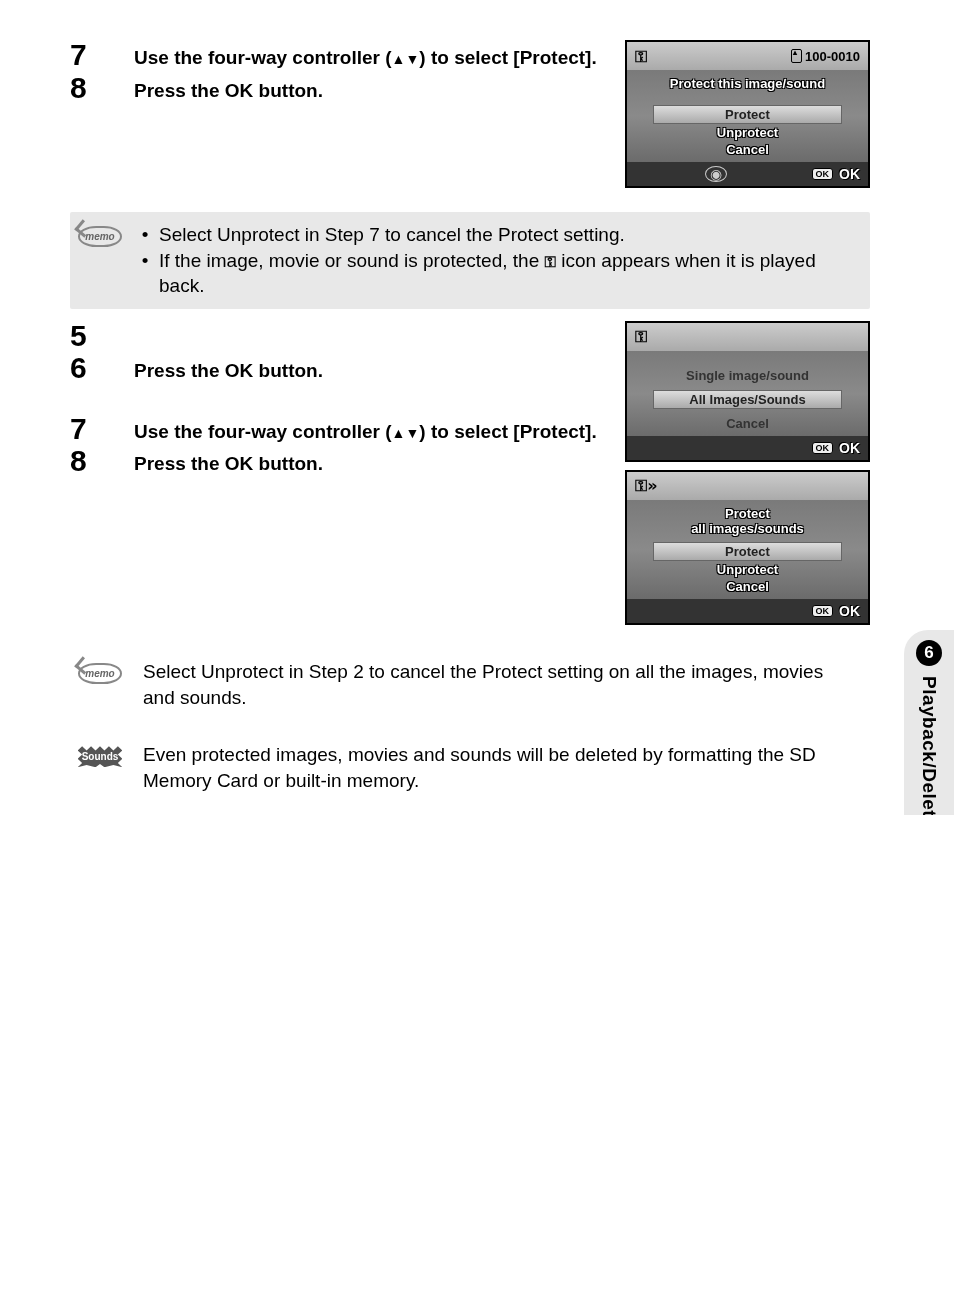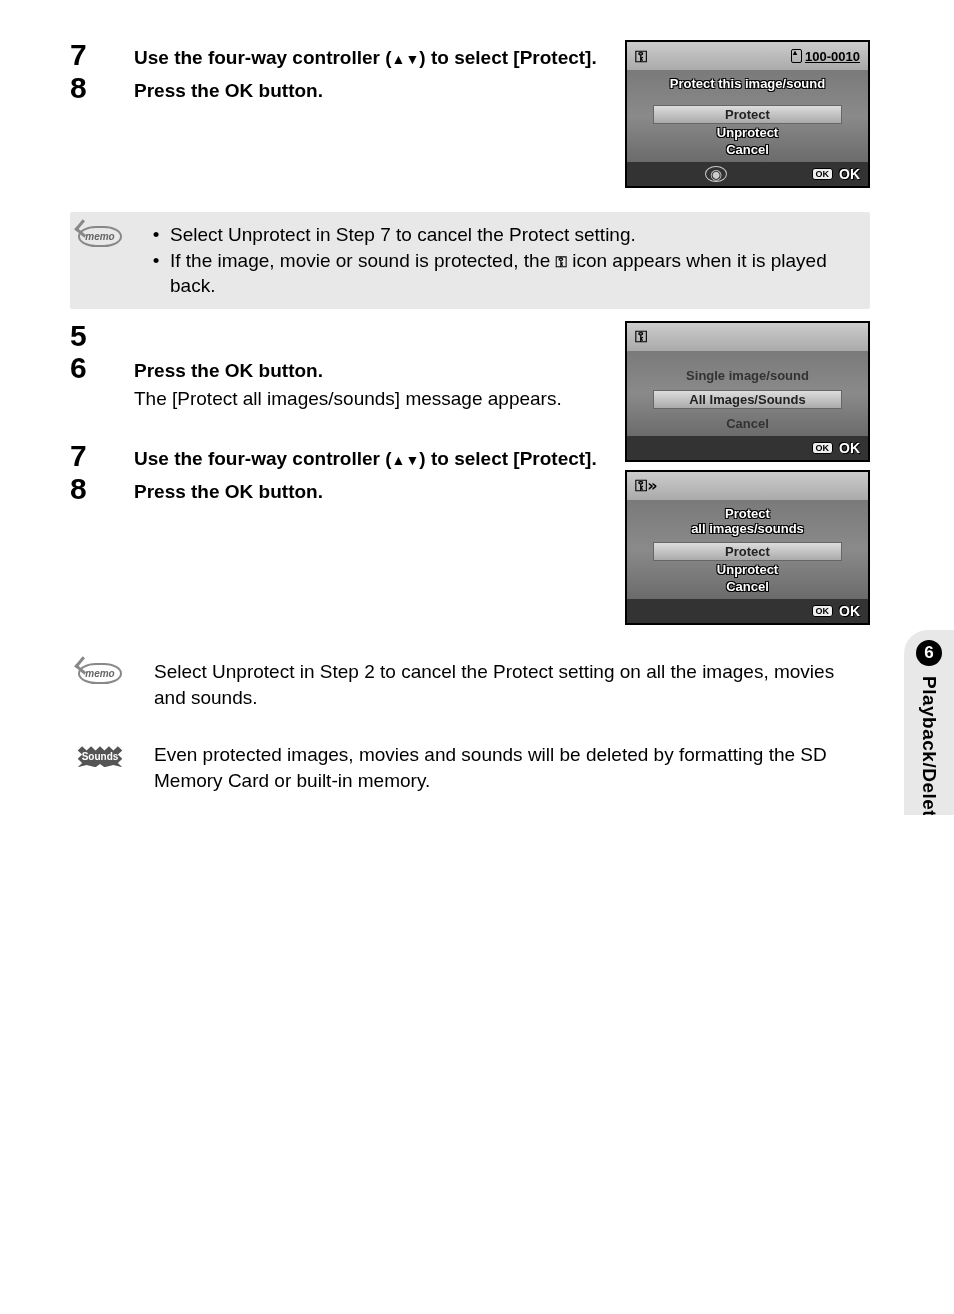--- a/index.html
+++ b/index.html
@@ -66,21 +66,20 @@
     justify-content: space-between;
     padding: 0 8px;
     font-size: 12px;
     font-weight: bold;
   }
   .folder-num {
     display: flex;
     align-items: center;
     gap: 3px;
     font-size: 13px;
-    text-decoration: underline;
   }
   .card-ic {
     display:inline-block;width:11px;height:14px;border:1.5px solid #000;border-radius:2px;position:relative;
   }
   .card-ic::after{content:"▴";position:absolute;top:-2px;left:1px;font-size:8px}
   .lcd-body {
     background: linear-gradient(#7a7a7a 0%,#8a8a8a 50%,#6b6b6b 100%);
     padding: 6px 8px 4px;
     text-align:center;
   }
@@ -129,21 +128,21 @@
   .key-ic {
     font-size:16px;font-weight:bold;
     font-family: "DejaVu Sans", Arial, sans-serif;
   }
 
   
   .memo-block {
     background:#e8e8e8;
     display:flex;
     padding:10px 14px 10px 6px;
-    gap:22px;
+    gap:11px;
     margin:16px 0 12px;
     align-items:flex-start;
     border-radius:2px;
   }
   .memo-ic {
     width:48px;flex-shrink:0;text-align:center;
     padding-top:4px;
   }
   .memo-label {
     font-size:10px;font-style:italic;font-weight:bold;
@@ -277,21 +276,20 @@
 
   <div class="col2">
     <div class="col-left">
       <div class="step-row">
         <div class="step-num">5</div>
       </div>
       <div class="step-row">
         <div class="step-num">6</div>
         <div class="step-body">
           <div class="step-bold">Press the OK button.</div>
-          <div class="step-sub">The [Protect all images/sounds] message appears.</div>
         </div>
       </div>
       <div style="height:28px"></div>
       <div class="step-row">
         <div class="step-num">7</div>
         <div class="step-body">
           <div class="step-bold">
             <span>Use the four-way controller (</span><span class="tri">▲▼</span><span>) to select [Protect].</span>
           </div>
         </div>

